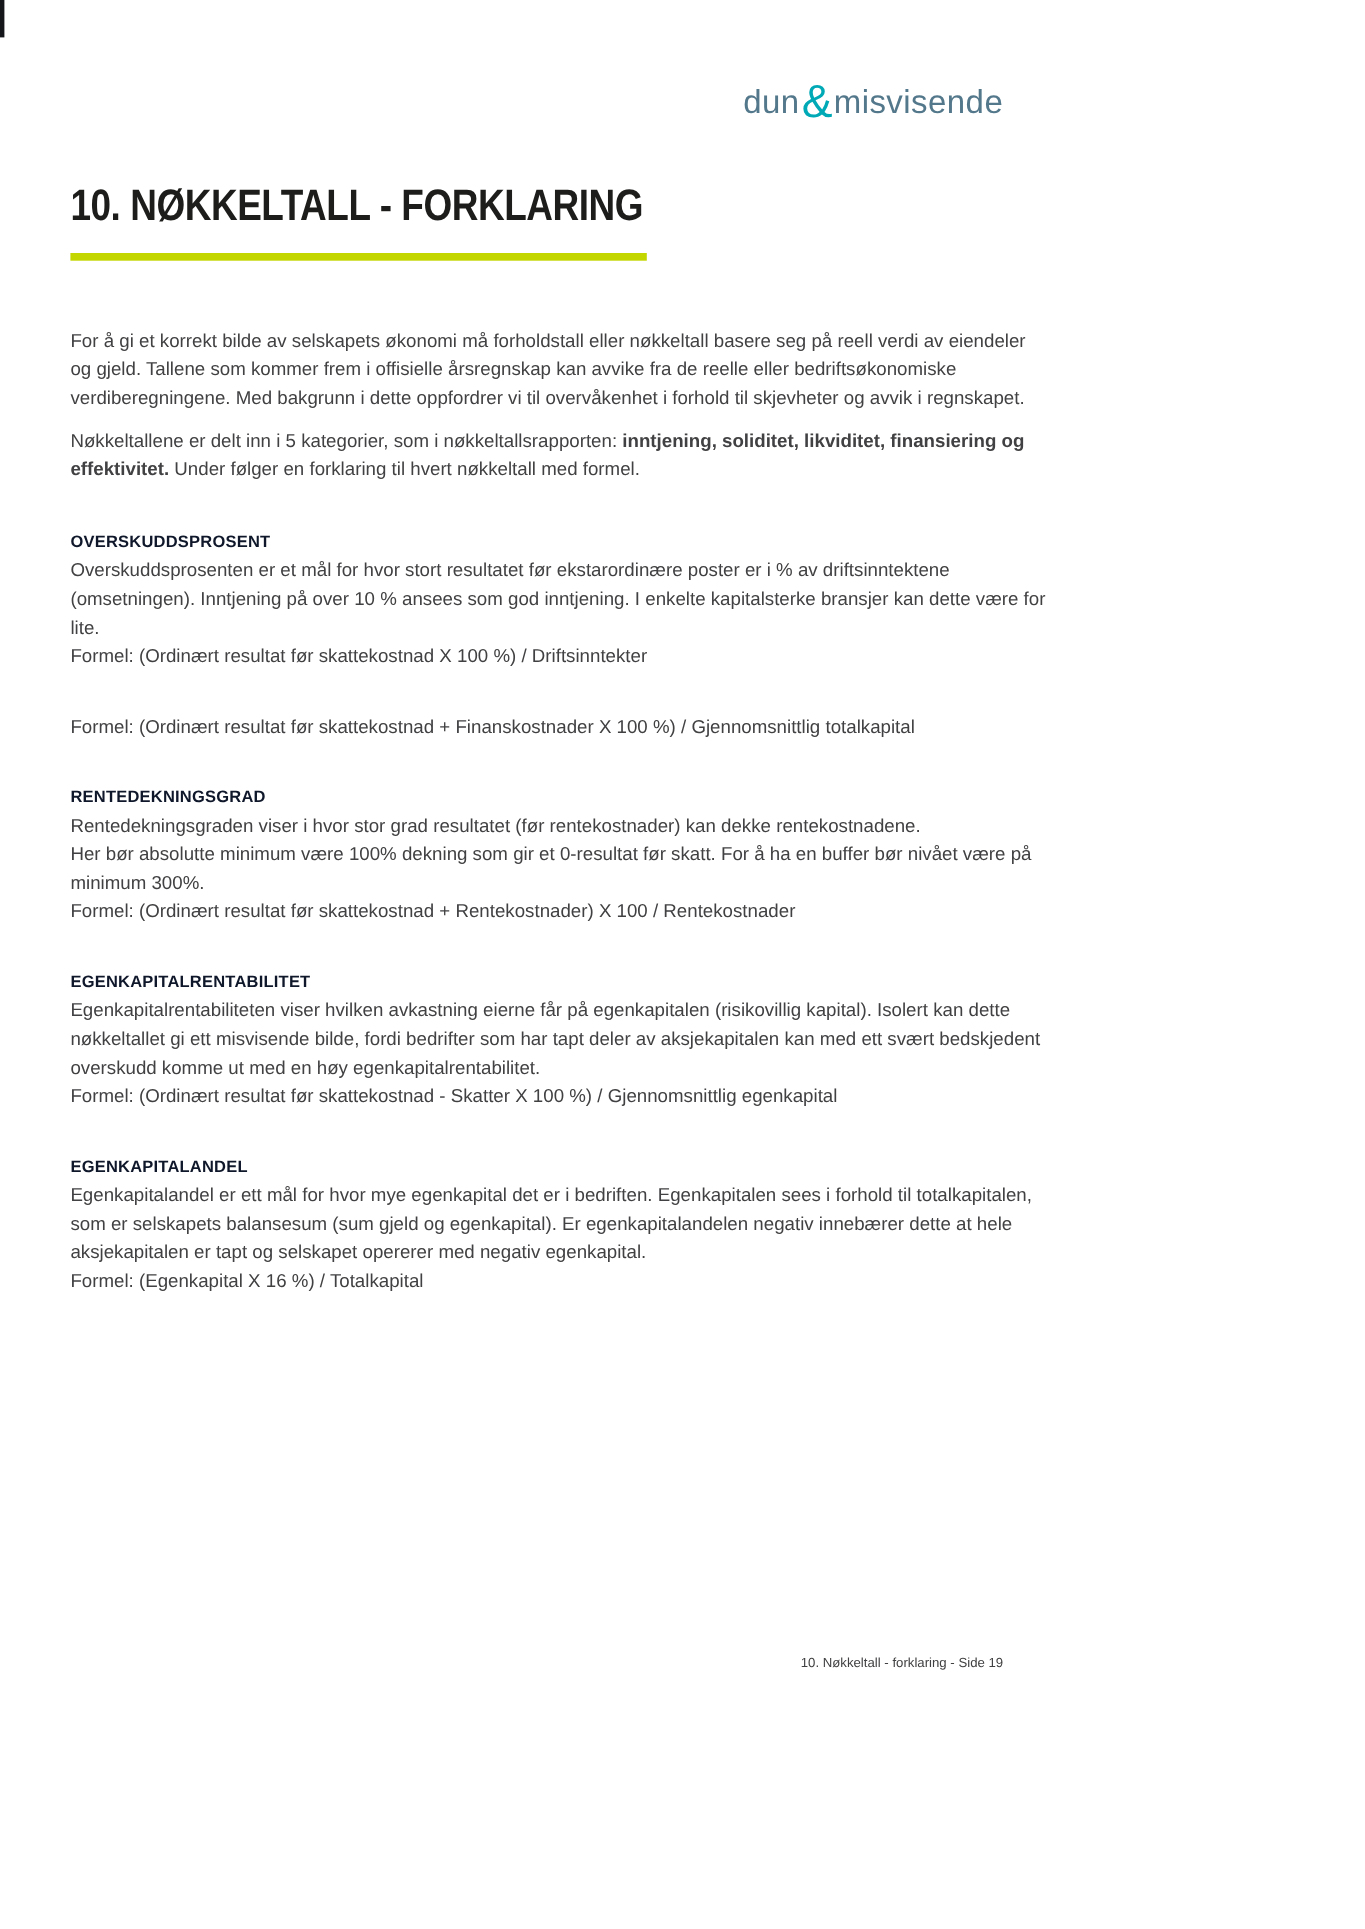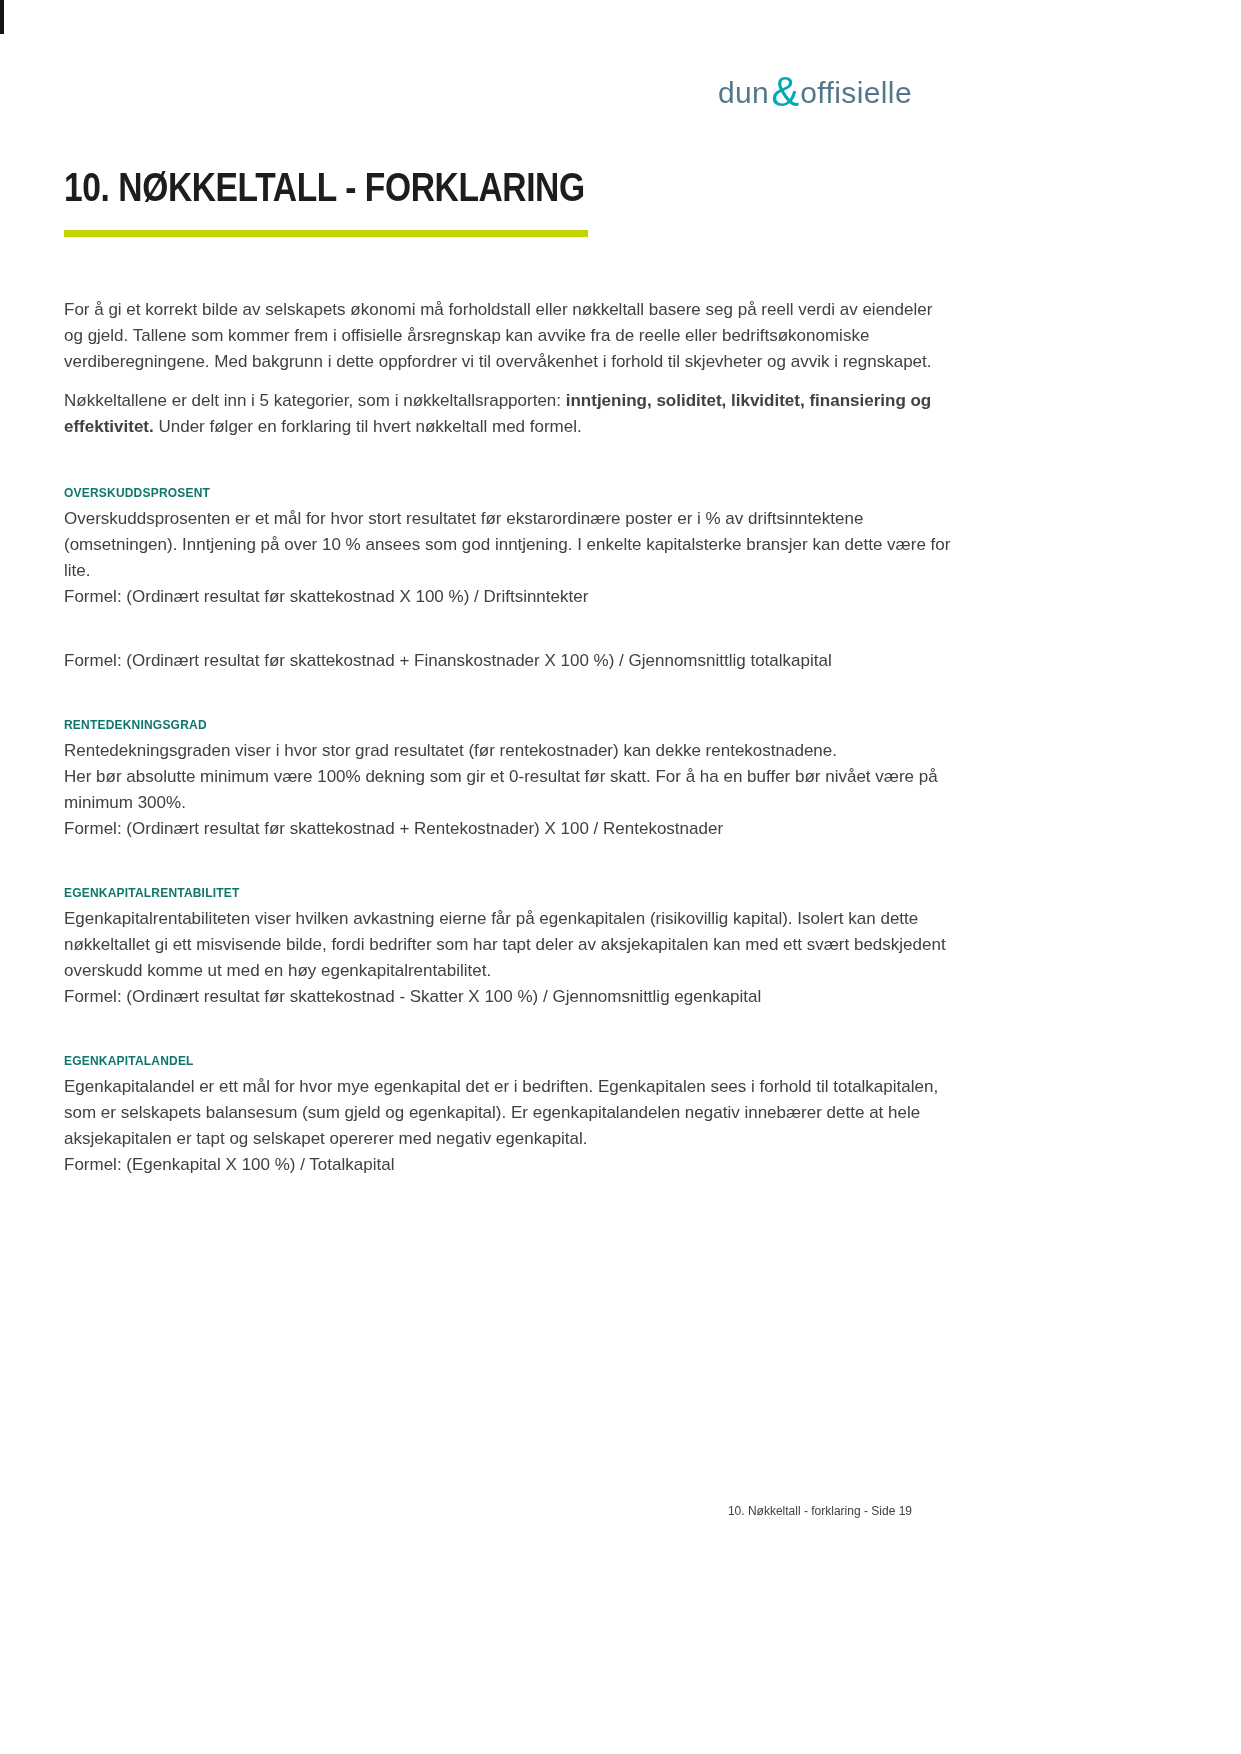--- a/index.html
+++ b/index.html
@@ -44,41 +44,41 @@
     background:var(--accent, #c3d600);
     margin-top:20px;
   }
   p { font-size:17px; line-height:26px; white-space:pre-line; }
   b, .bold { font-weight:bold; }
   .intro-1 { margin-top:60px; }
   .intro-2 { margin-top:13px; }
   section { margin-top:38px; }
   section.first { margin-top:40px; }
   h2.sec-heading {
-    font-size:12px; line-height:26px; font-weight:bold;
-    color:#0f766e; letter-spacing:0.2px;
+    font-size:15px; line-height:26px; font-weight:bold;
+    color:#0f172a; letter-spacing:0.2px;
   }
   p.formula { text-underline-offset:3px; }
   .footer {
     position:absolute; top:1499px; right:292px;
     font-size:12px; line-height:24px;
     color:var(--text, #414042);
   }
 </style>
 </head>
 <body>
 
 <div class="page">
 
   <div class="edge-mark"></div>
 
   <div class="logo">
     <span class="logo-word">dun</span>
     <span class="logo-amp">&amp;</span>
-    <span class="logo-word">offisielle</span>
+    <span class="logo-word">misvisende</span>
   </div>
 
   <div class="content">
 
     <h1 class="title">10. NØKKELTALL - FORKLARING</h1>
     <div class="accent-bar"></div>
 
     <p class="intro-1">For å gi et korrekt bilde av selskapets økonomi må forholdstall eller nøkkeltall basere seg på reell verdi av eiendeler og gjeld. Tallene som kommer frem i offisielle årsregnskap kan avvike fra de reelle eller bedriftsøkonomiske verdiberegningene. Med bakgrunn i dette oppfordrer vi til overvåkenhet i forhold til skjevheter og avvik i regnskapet.</p>
 
     <p class="intro-2"><span>Nøkkeltallene er delt inn i 5 kategorier, som i nøkkeltallsrapporten: </span><b>inntjening, soliditet, likviditet, finansiering og effektivitet.</b><span> Under følger en forklaring til hvert nøkkeltall med formel.</span></p>
@@ -102,20 +102,20 @@
 
     <section>
       <h2 class="sec-heading">EGENKAPITALRENTABILITET</h2>
       <p class="sec-body">Egenkapitalrentabiliteten viser hvilken avkastning eierne får på egenkapitalen (risikovillig kapital). Isolert kan dette nøkkeltallet gi ett misvisende bilde, fordi bedrifter som har tapt deler av aksjekapitalen kan med ett svært bedskjedent overskudd komme ut med en høy egenkapitalrentabilitet.</p>
       <p class="formula">Formel: (Ordinært resultat før skattekostnad - Skatter X 100 %) / Gjennomsnittlig egenkapital</p>
     </section>
 
     <section>
       <h2 class="sec-heading">EGENKAPITALANDEL</h2>
       <p class="sec-body">Egenkapitalandel er ett mål for hvor mye egenkapital det er i bedriften. Egenkapitalen sees i forhold til totalkapitalen, som er selskapets balansesum (sum gjeld og egenkapital). Er egenkapitalandelen negativ innebærer dette at hele aksjekapitalen er tapt og selskapet opererer med negativ egenkapital.</p>
-      <p class="formula">Formel: (Egenkapital X 100 %) / Totalkapital</p>
+      <p class="formula">Formel: (Egenkapital X 16 %) / Totalkapital</p>
     </section>
 
   </div>
 
   <div class="footer">10. Nøkkeltall - forklaring - Side 19</div>
 
 </div>
 
 </body></html>

